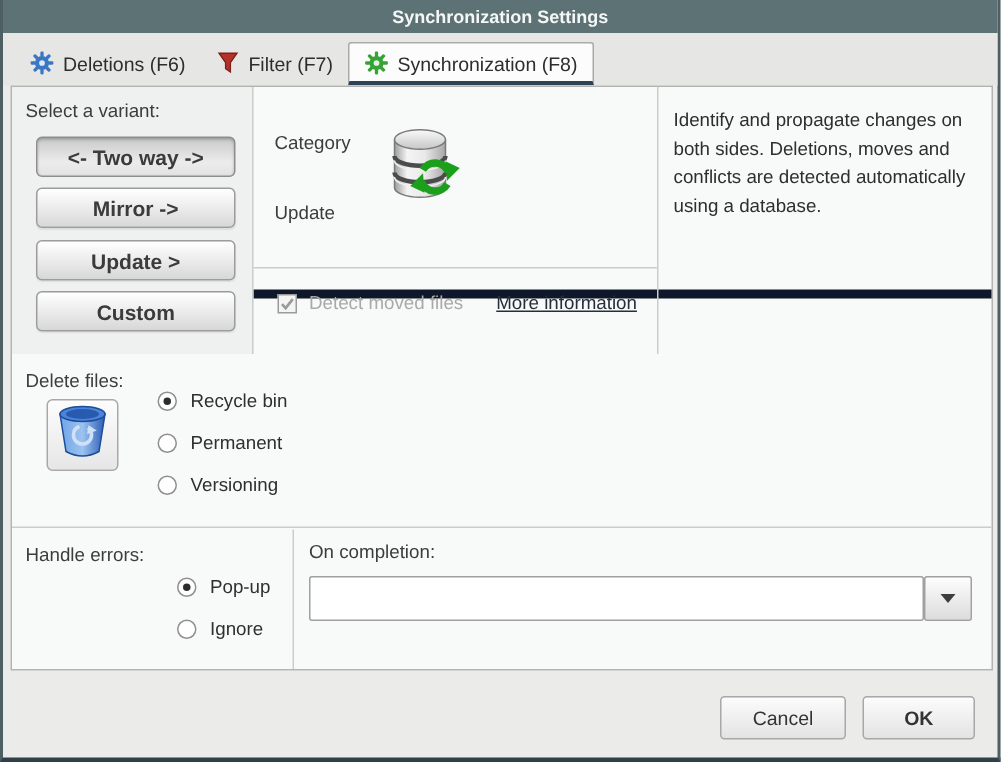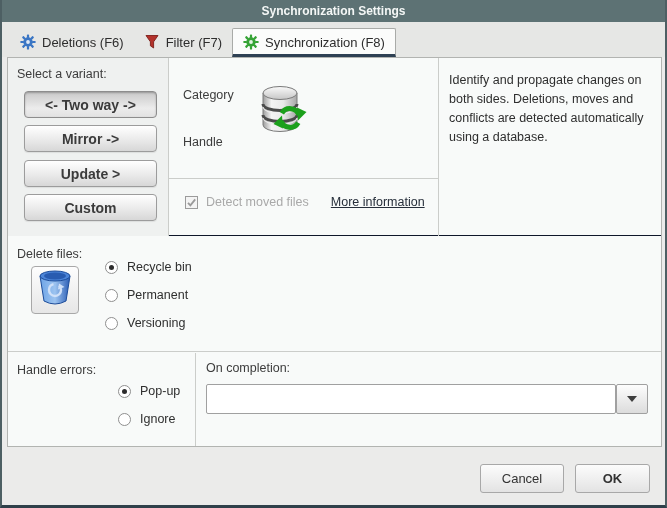--- a/index.html
+++ b/index.html
@@ -13,21 +13,21 @@
               display:flex; align-items:flex-end; padding-left:8px; }
   .tab { display:flex; align-items:center; gap:6px; padding:5px 10px 7px; font-size:13px;
          color:#2d2d2d; cursor:default; white-space:nowrap; }
   .tab.active { background:#fbfcfb; border:1px solid #a9aba8; border-bottom:3px solid #2f4154;
                 border-radius:2px 2px 0 0; padding:5px 10px 4px; }
   .tab svg { display:block; }
 
   .notebook { position:absolute; top:57px; left:5px; width:655px; height:390px;
               background:#f8faf9; border:1px solid #b2b4b1; }
 
-  .section-top { position:absolute; top:0; left:0; right:0; height:178px; border-bottom:1px solid #0f172a;text-decoration:underline; }
+  .section-top { position:absolute; top:0; left:0; right:0; height:141px; border-bottom:6px solid #0f172a;text-decoration:underline; }
   .variant-panel { position:absolute; top:0; left:0; width:161px; height:178px;
                    background:#eff1f0; border-right:1px solid #cbcdca; }
   .panel-label { position:absolute; font-size:12.5px; color:#3c3c3c; white-space:nowrap; }
   .vbtn { position:absolute; left:16px; width:133px; height:27px; border:1px solid #9c9c9c;
           border-radius:4px; background:linear-gradient(#ffffff,#eaeaea 55%,#d7d7d7);
           font-family:"Liberation Sans",sans-serif; font-size:14px; font-weight:bold; color:#3b3b3b;
           box-shadow:0 1px 1px rgba(0,0,0,0.08); cursor:default; }
   .vbtn.pressed { background:linear-gradient(#c9c9c9,#ececec 65%,#e2e2e2);
                   box-shadow:inset 0 1px 2px rgba(0,0,0,0.25); border-color:#8d8d8d; }
 
@@ -142,21 +142,21 @@
       <div class="variant-panel">
         <div class="panel-label" style="left:9px; top:9px;">Select a variant:</div>
         <button class="vbtn pressed" style="top:33px;">&lt;- Two way -&gt;</button>
         <button class="vbtn" style="top:67px;">Mirror -&gt;</button>
         <button class="vbtn" style="top:102px;">Update &gt;</button>
         <button class="vbtn" style="top:136px;">Custom</button>
       </div>
 
       <div class="sync-panel">
         <div class="panel-label" style="left:14px; top:30px;">Category</div>
-        <div class="panel-label" style="left:14px; top:77px;">Handle</div>
+        <div class="panel-label" style="left:14px; top:77px;">Update</div>
         <div style="position:absolute; left:84px; top:24px;">
           <svg width="58" height="58" viewBox="0 0 58 58">
             <defs>
               <linearGradient id="silver" x1="0" y1="0" x2="1" y2="0">
                 <stop offset="0" stop-color="#9d9d9d"></stop>
                   <stop offset="0.25" stop-color="#f4f4f4"></stop>
                 <stop offset="0.6" stop-color="#e9e9e9"></stop>
                   <stop offset="1" stop-color="#a6a6a6"></stop>
               </linearGradient>
               <linearGradient id="silverTop" x1="0" y1="0" x2="0" y2="1">

